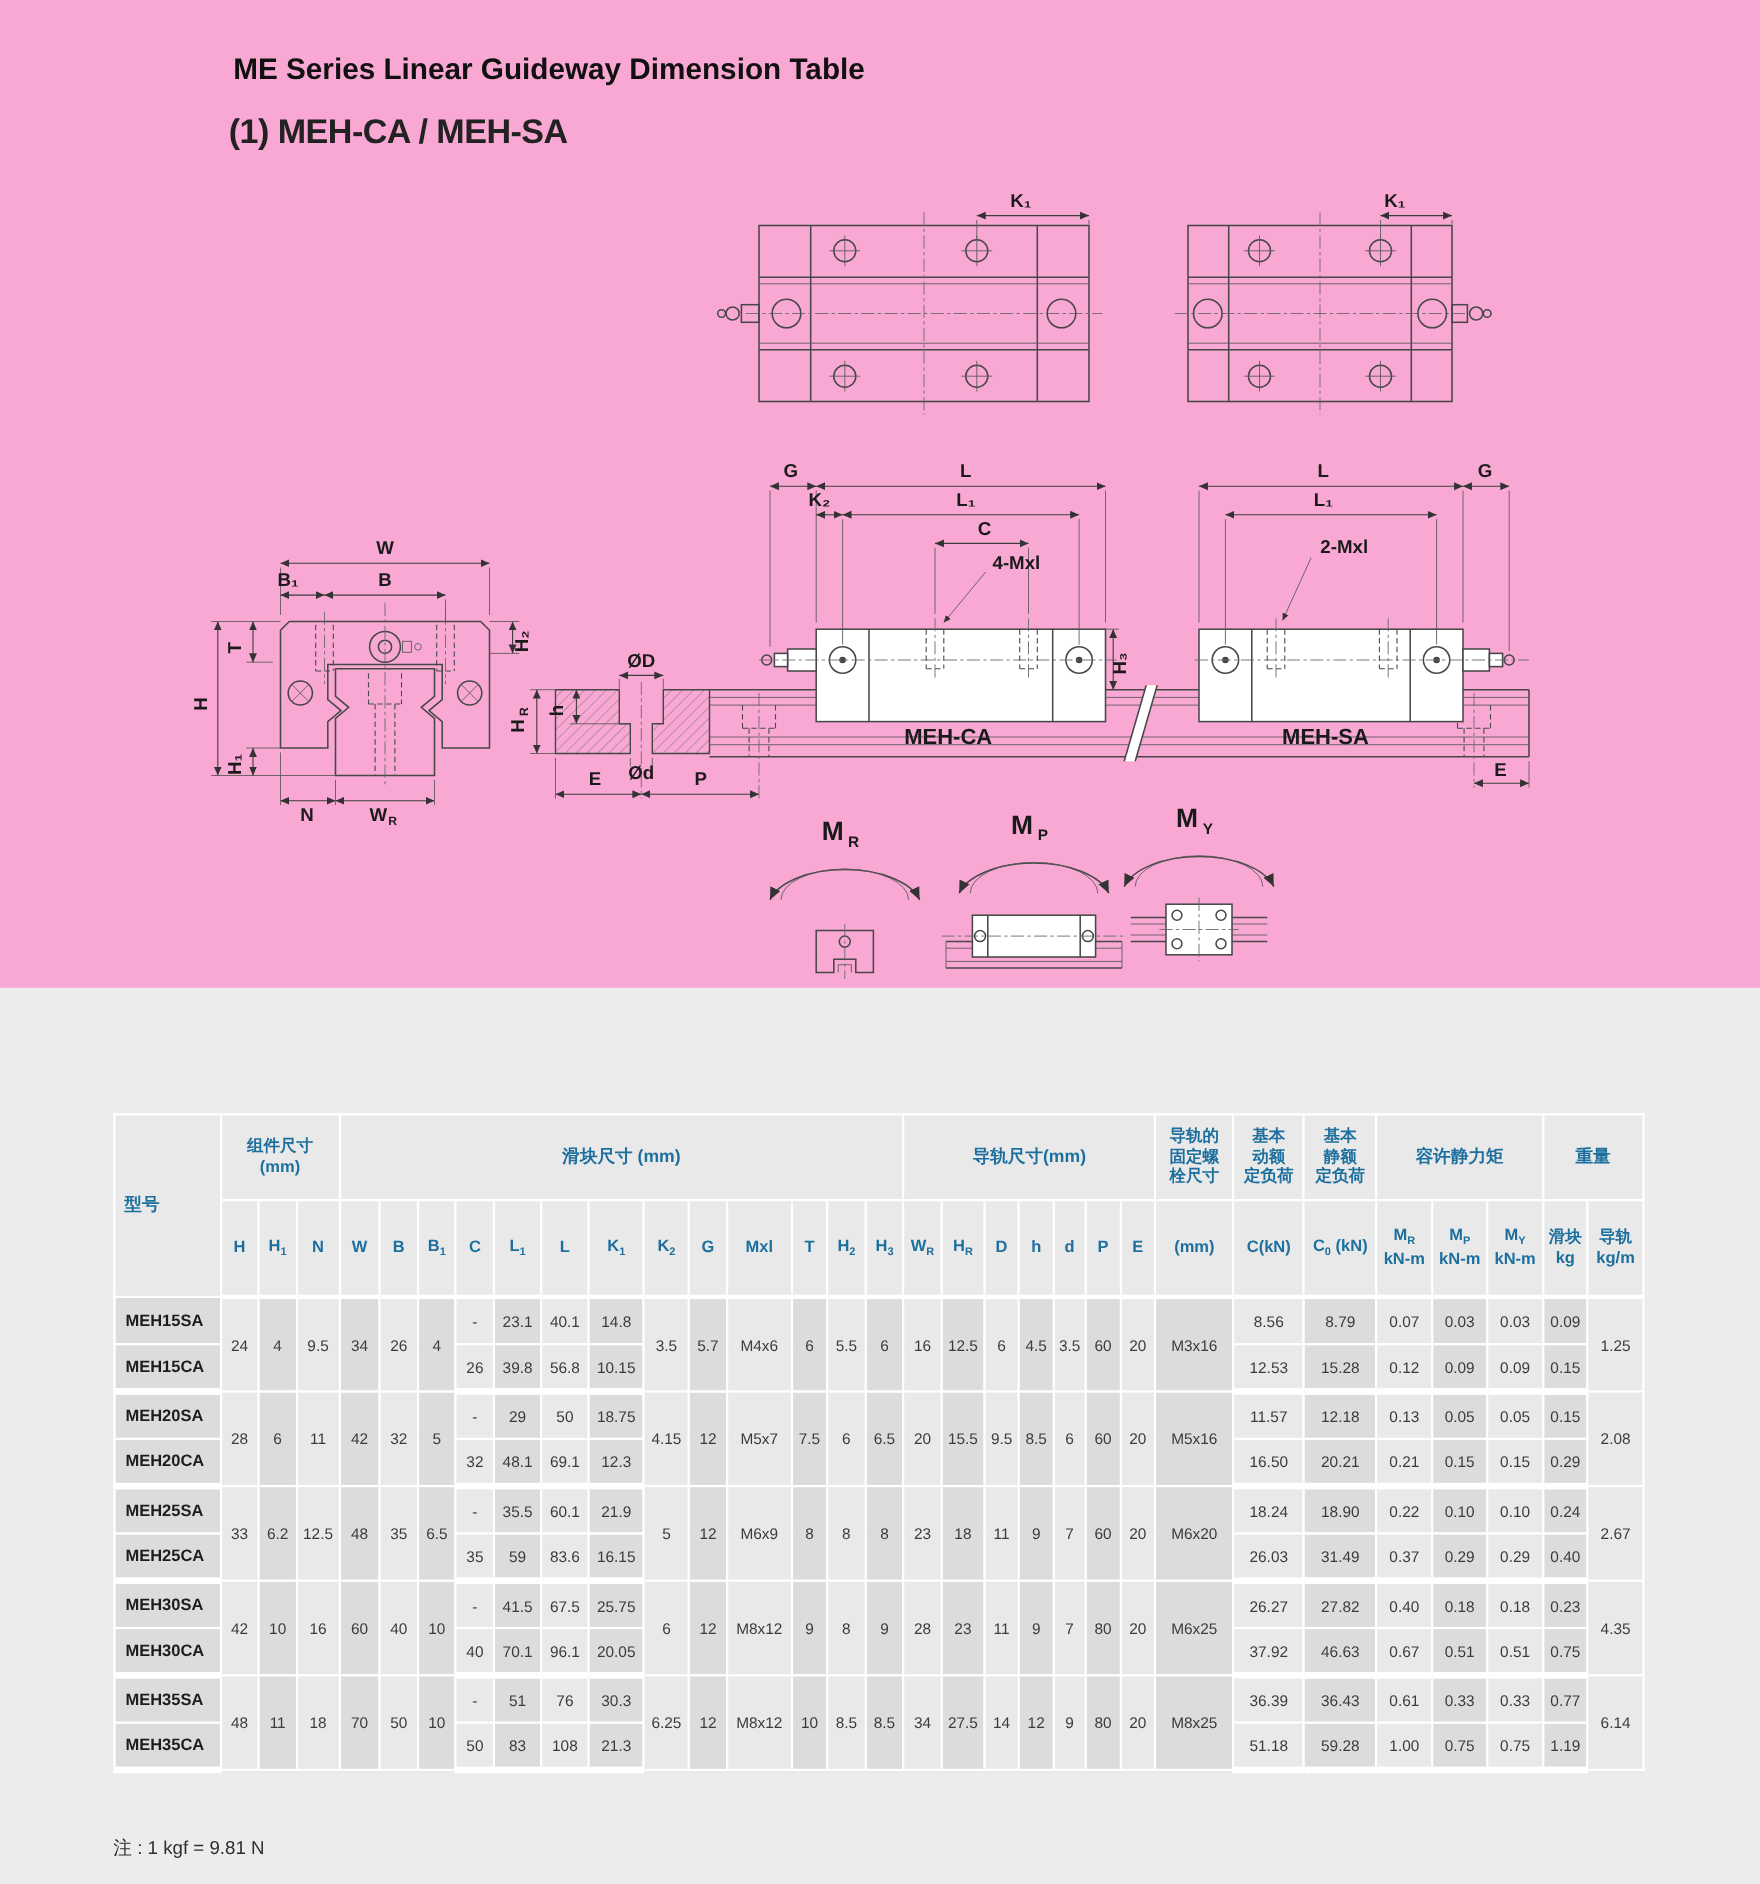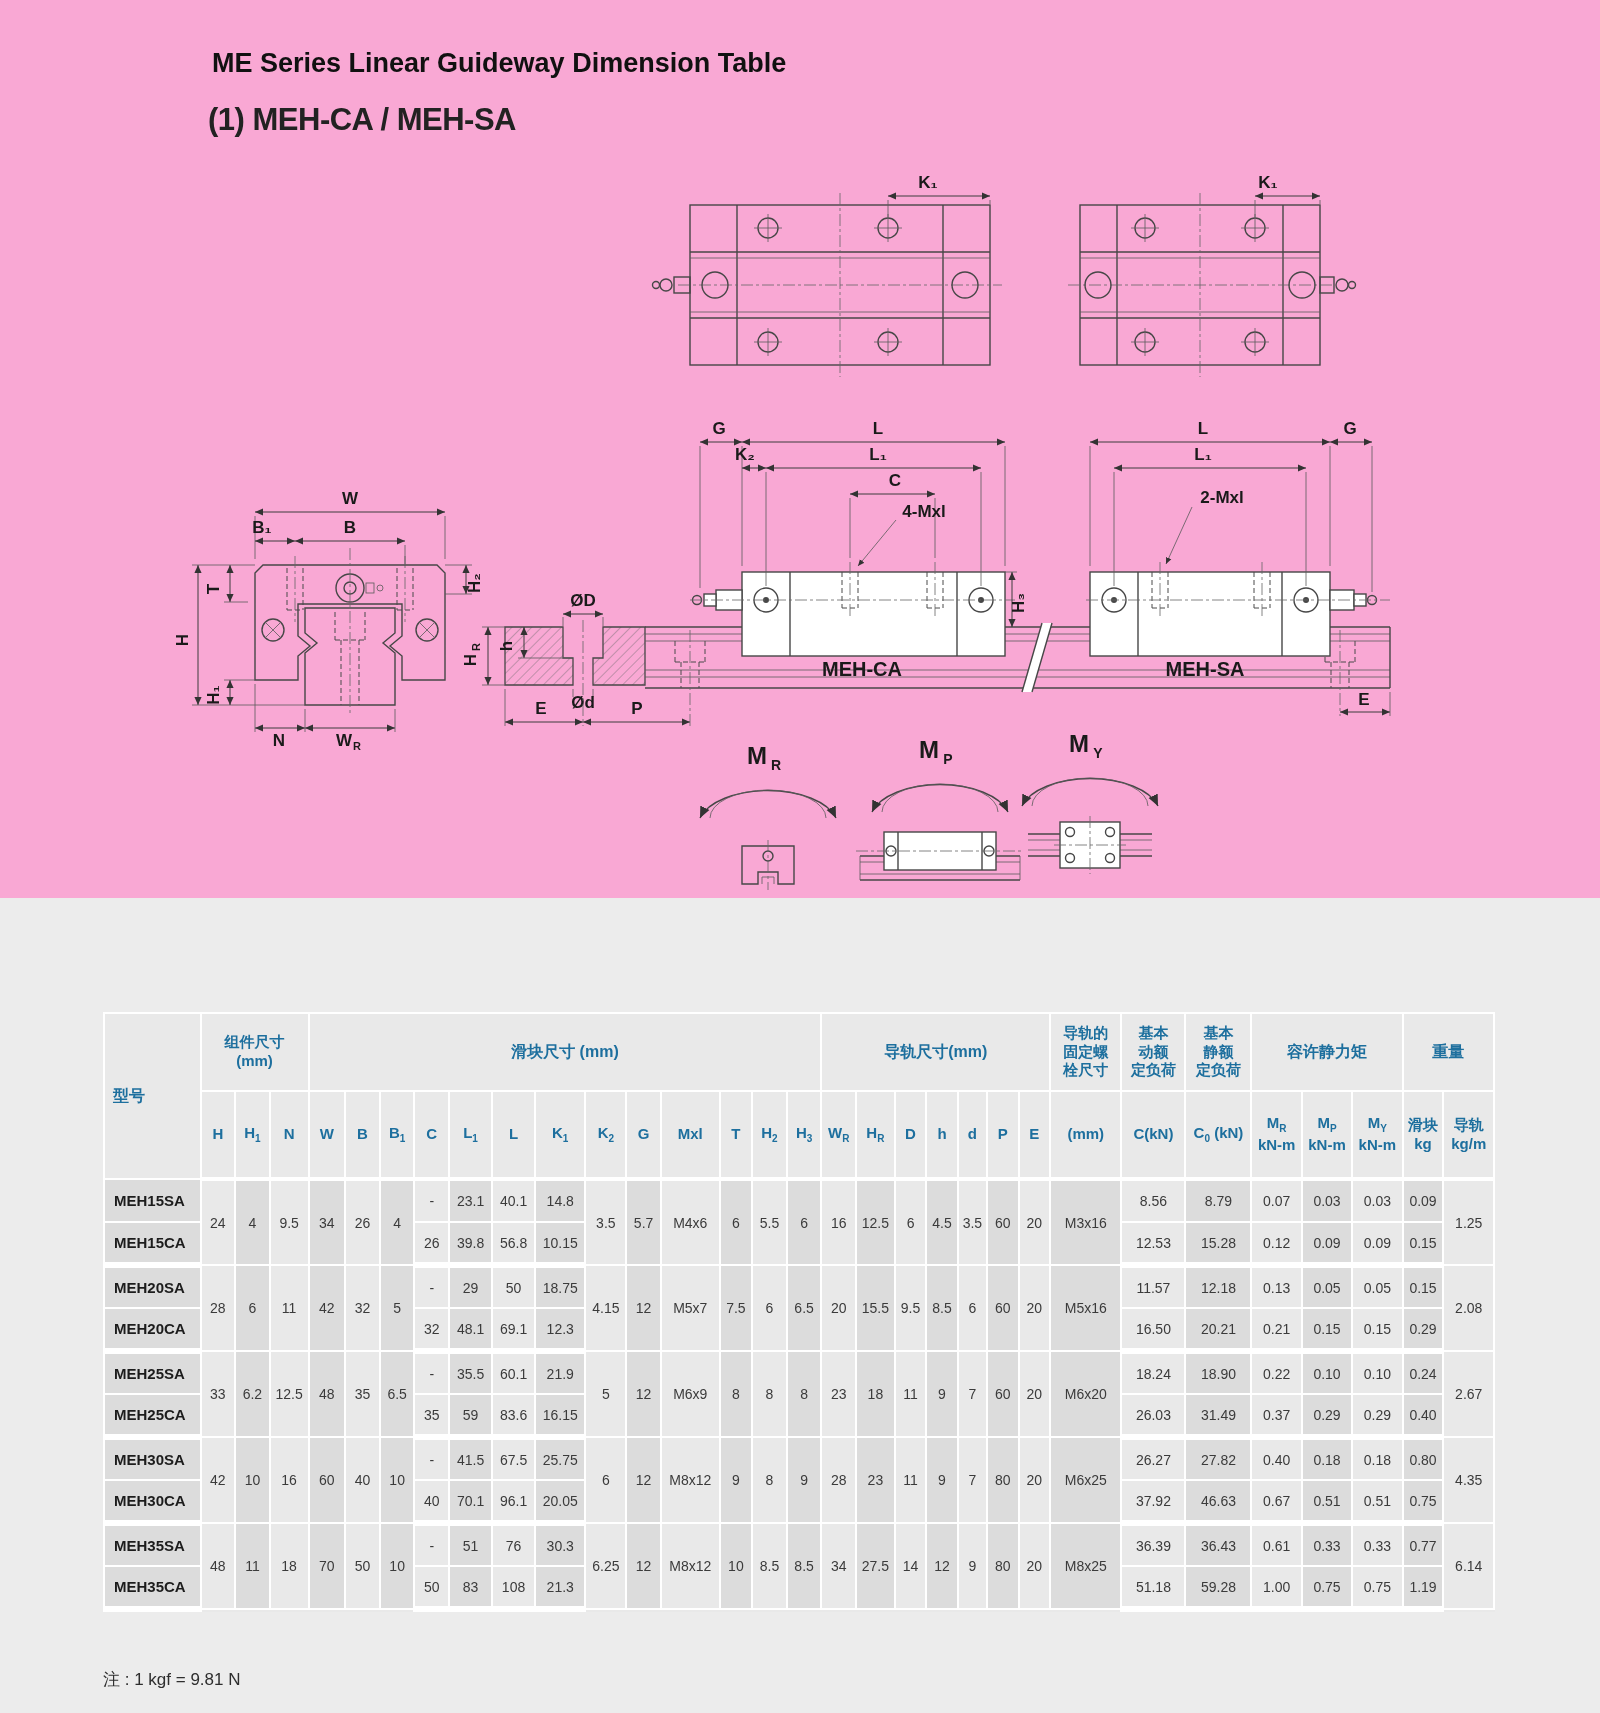--- a/index.html
+++ b/index.html
@@ -673,21 +673,21 @@
               <td rowspan="2">9</td>
               <td rowspan="2">7</td>
               <td rowspan="2">80</td>
               <td rowspan="2">20</td>
               <td rowspan="2">M6x25</td>
               <td>26.27</td>
               <td>27.82</td>
               <td>0.40</td>
               <td>0.18</td>
               <td>0.18</td>
-              <td>0.80</td>
+              <td>0.23</td>
               <td rowspan="2">4.35</td>
             </tr>
             <tr class="row-ca">
               <td class="model">MEH30CA</td>
               <td>40</td>
               <td>70.1</td>
               <td>96.1</td>
               <td>20.05</td>
               <td>37.92</td>
               <td>46.63</td>

